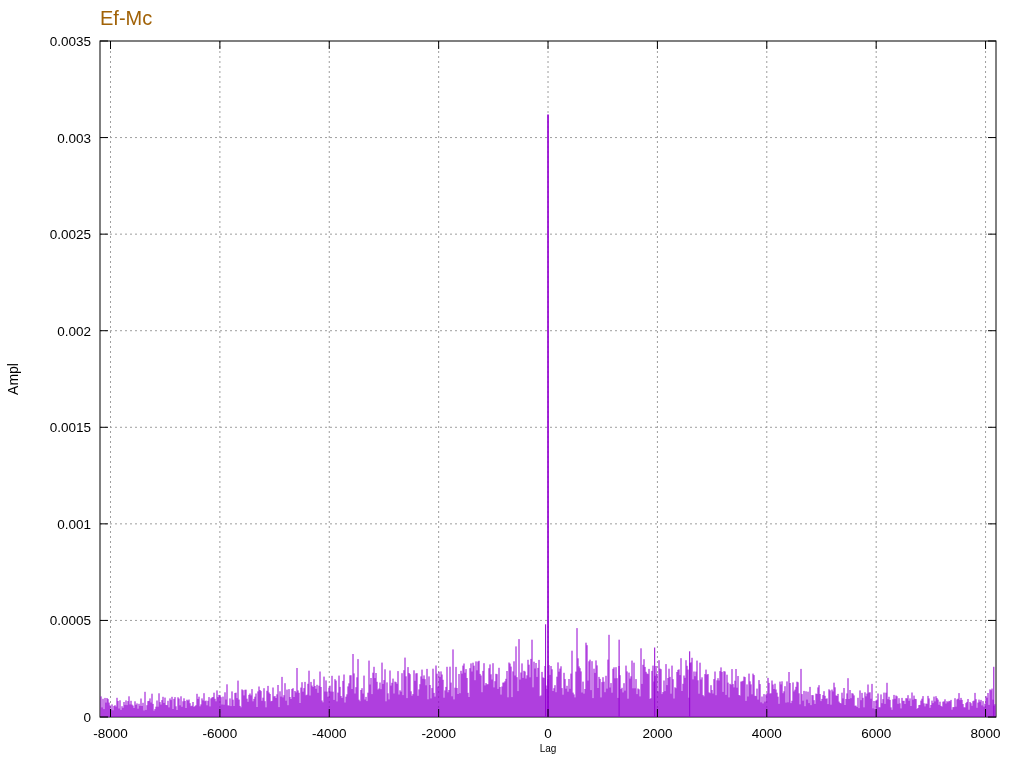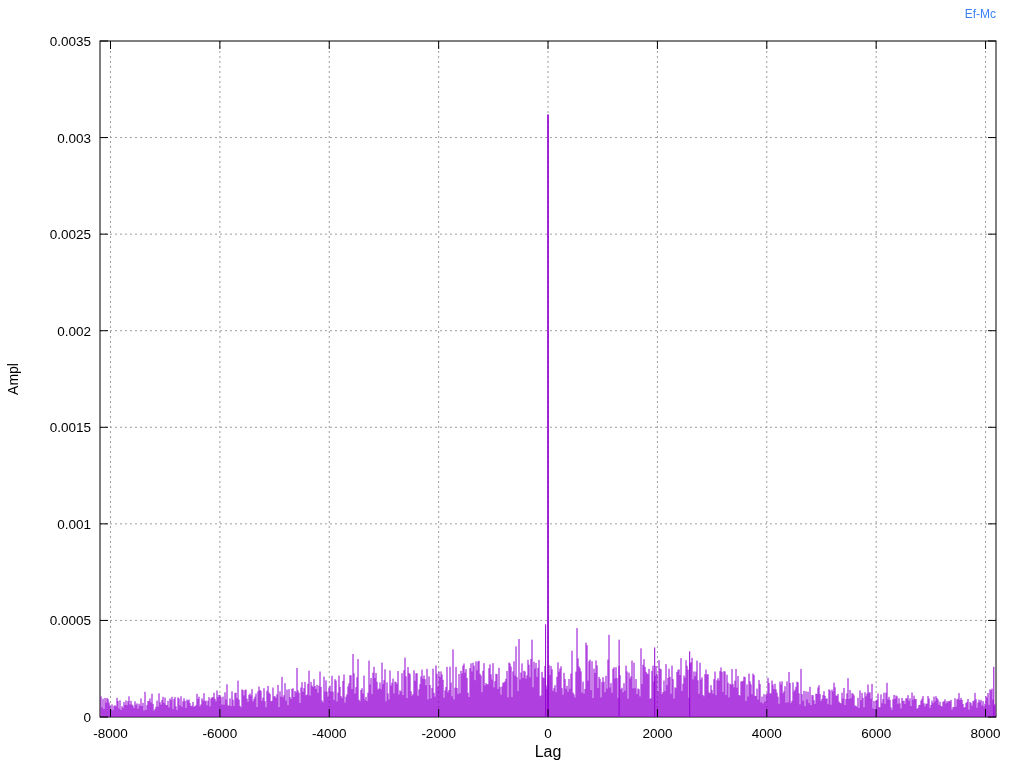--- a/index.html
+++ b/index.html
@@ -1,26 +1,26 @@
 <!DOCTYPE html>
 <html><head>
 <meta charset="utf-8">
 <style>
   html,body{margin:0;padding:0;background:#ffffff;}
   .chart-container{
     position:relative;width:1024px;height:768px;background:#ffffff;
     font-family:"Liberation Sans",sans-serif;color:#000;overflow:hidden;
   }
   .chart-title{
-    position:absolute;left:100px;top:7px;width:896px;text-align:right;
-    font-size:12px;color:#3b82f6;
+    position:absolute;left:100px;top:7px;width:896px;text-align:left;
+    font-size:20px;color:#a16207;
   }
   .x-axis-label{
     position:absolute;left:100px;top:743px;width:896px;text-align:center;
-    font-size:16px;color:#000;
+    font-size:10px;color:#000;
   }
   .y-axis-label{
     position:absolute;left:13px;top:379px;transform:translate(-50%,-50%) rotate(-90deg);
     font-size:14px;color:#000;white-space:nowrap;
   }
   svg text.tick-label{
     font-family:"Liberation Sans",sans-serif;font-size:13.5px;fill:#000;
   }
   svg .gridline{stroke:#9e9e9e;stroke-width:1;stroke-dasharray:2,3;fill:none;}
   svg .border{stroke:#000;stroke-width:1;fill:none;}

